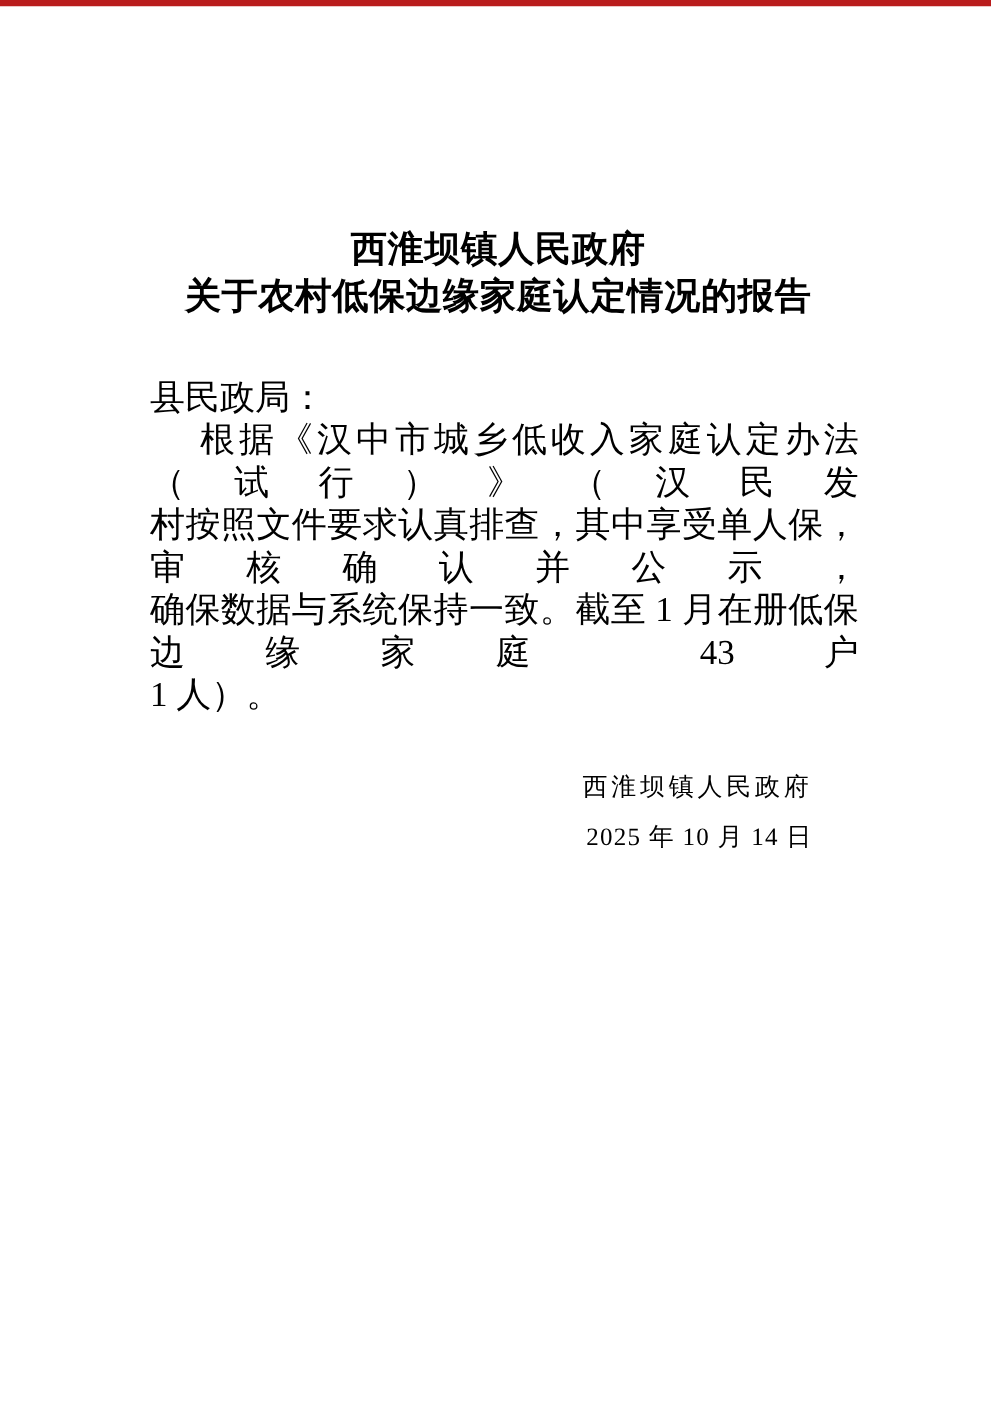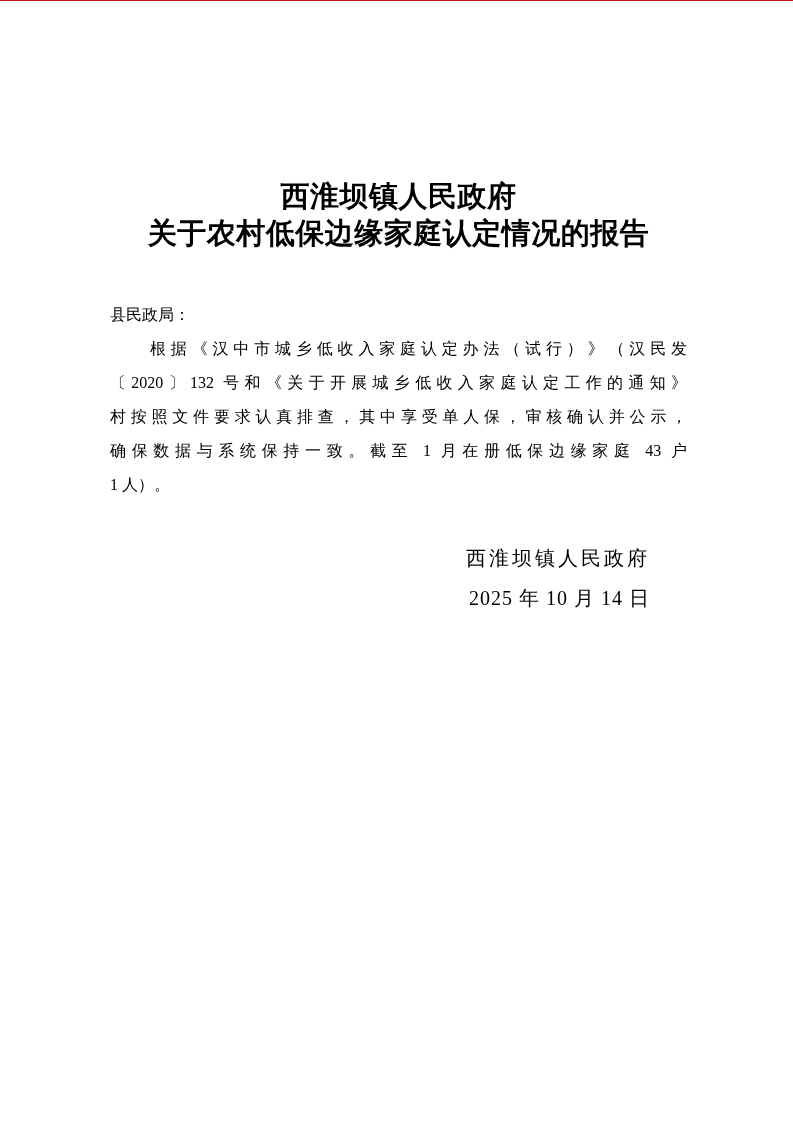--- a/index.html
+++ b/index.html
@@ -7,41 +7,42 @@
     padding: 0;
     background: #ffffff;
   }
   .page {
     position: relative;
     width: 793px;
     height: 1122px;
     background: #ffffff;
     box-sizing: border-box;
     padding: 177px 106px 0 110px;
-    border-top: 1px solid #b91c1c;
+    border-top: 5px solid #b91c1c;
     font-family: "Liberation Serif", "DejaVu Serif", serif;
     color: #000000;
     overflow: hidden;
   }
   .title {
     margin: 0;
     font-size: 29px;
     font-weight: bold;
     line-height: 37px;
     text-align: center;
     letter-spacing: 0.5px;
   }
   .title-line {
     display: block;
     white-space: nowrap;
   }
   .doc-body {
     margin-top: 46px;
-    font-size: 16px;
+    font-size: 28px;
     line-height: 34px;
+    margin-left: 10px;
   }
   .line {
     white-space: normal;
   }
   .just {
     text-align: justify;
     text-align-last: justify;
   }
   .indent {
     text-indent: 40px;
@@ -66,21 +67,20 @@
 <div class="page">
 
   <h1 class="title">
     <span class="title-line">西淮坝镇人民政府</span>
     <span class="title-line">关于农村低保边缘家庭认定情况的报告</span>
   </h1>
 
   <div class="doc-body">
     <div class="line">县民政局：</div>
     <div class="line just indent">根据《汉中市城乡低收入家庭认定办法（试行）》（汉民发</div>
-    <div class="line just">〔2020〕132 号和《关于开展城乡低收入家庭认定工作的通知》</div>
     <div class="line just">村按照文件要求认真排查，其中享受单人保，审核确认并公示，</div>
     <div class="line just">确保数据与系统保持一致。截至 1 月在册低保边缘家庭  43 户</div>
     <div class="line">1 人）。</div>
   </div>
 
   <div class="signature">
     <div class="sig-name">西淮坝镇人民政府</div>
     <div class="sig-date">2025 年 10 月 14 日</div>
   </div>
 

